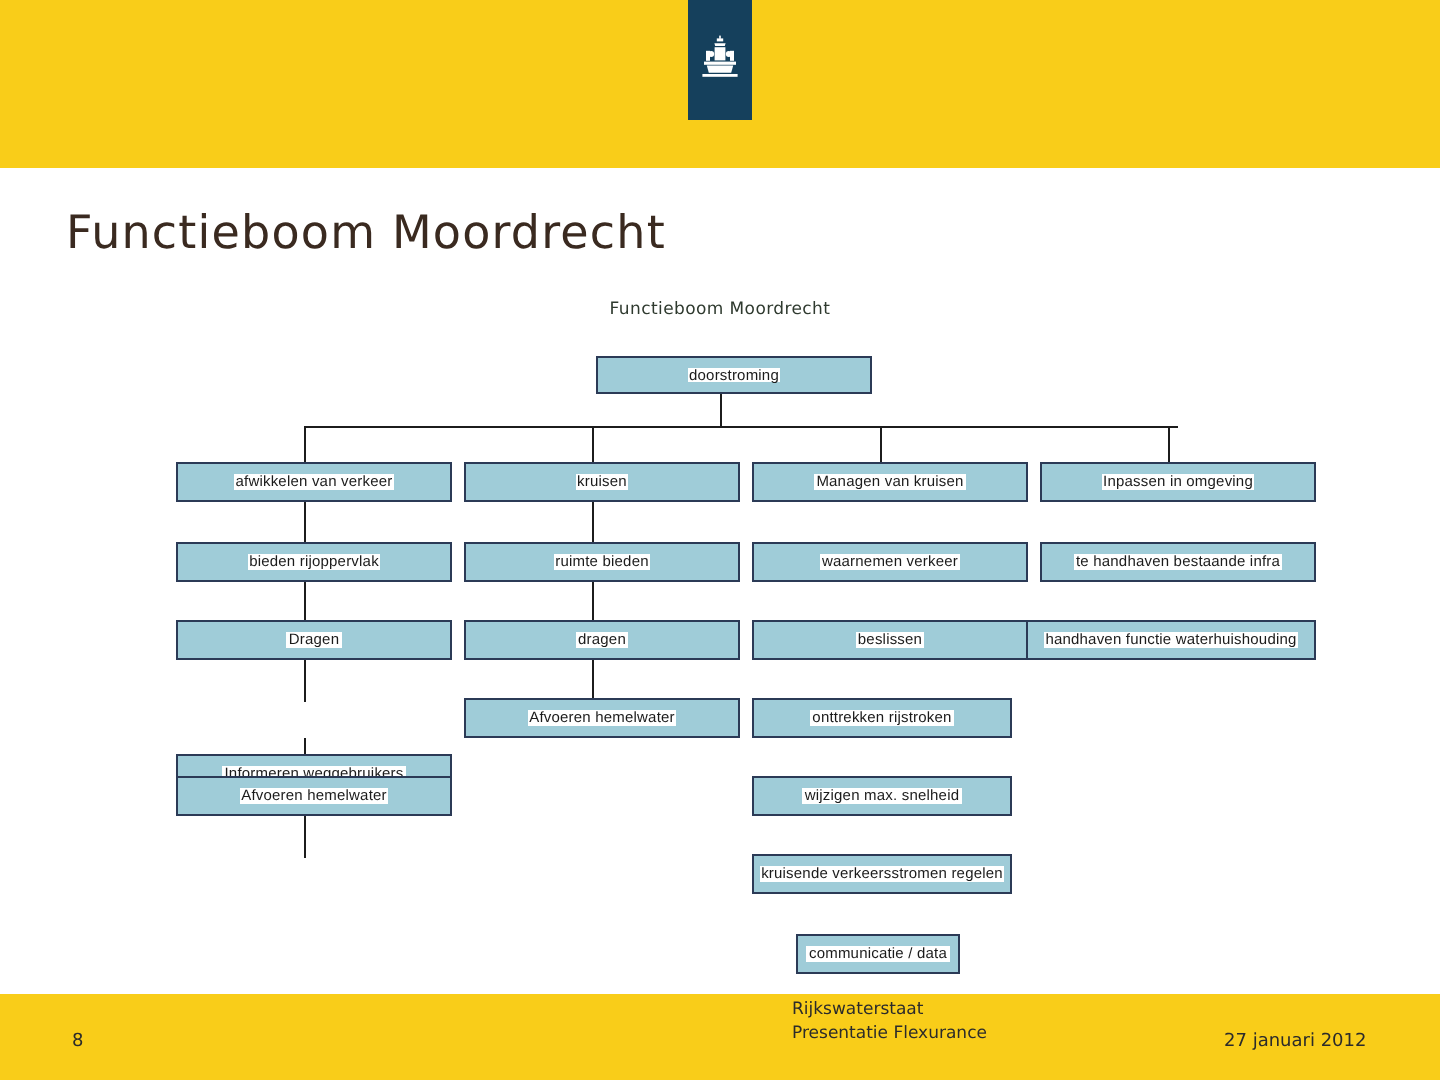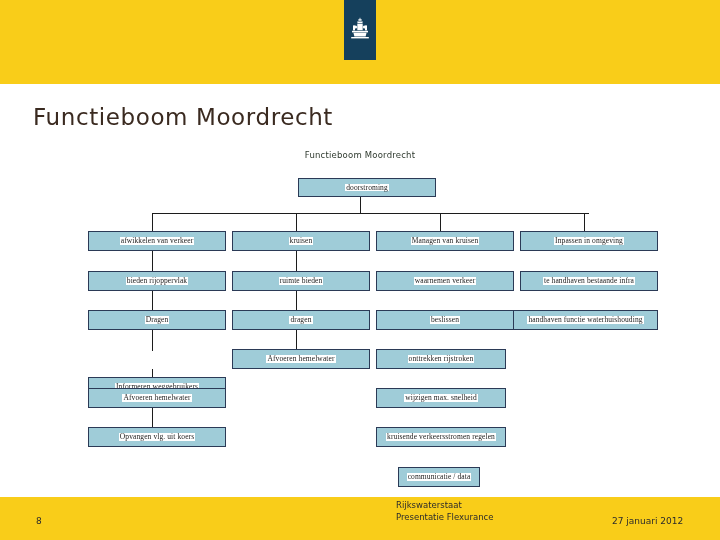--- a/index.html
+++ b/index.html
@@ -73,21 +73,21 @@
   .node {
     position: absolute;
     background: #9fccd8;
     border: 1px solid #2b3a56;
     box-sizing: border-box;
     display: flex;
     align-items: center;
     justify-content: center;
     font-size: 7.5px;
     color: #1b1b1b;
-    font-family: Liberation Serif, serif;
+    font-family: Liberation Sans, sans-serif;
     letter-spacing: 0.1px;
     text-align: center;
     line-height: 1;
     white-space: nowrap;
     overflow: hidden;
   }
   .node > span {
     background: #ffffff;
     padding: 0 1px;
     display: inline-block;
@@ -194,23 +194,20 @@
   </div>
   <div class="node" style="left:88px; top:170px; width:138px; height:20px;">
     <span>Dragen</span>
   </div>
   <div class="node" style="left:88px; top:209px; width:138px; height:20px;margin-top:28px;">
     <span>Informeren weggebruikers</span>
   </div>
   <div class="node" style="left:88px; top:248px; width:138px; height:20px;">
     <span>Afvoeren hemelwater</span>
   </div>
-  <div class="node" style="left:88px; top:287px; width:138px; height:20px;">
-    <span>Opvangen vlg. uit koers</span>
-  </div>
 
   <div class="node" style="left:232px; top:91px; width:138px; height:20px;">
     <span>kruisen</span>
   </div>
   <div class="node" style="left:232px; top:131px; width:138px; height:20px;">
     <span>ruimte bieden</span>
   </div>
   <div class="node" style="left:232px; top:170px; width:138px; height:20px;">
     <span>dragen</span>
   </div>

